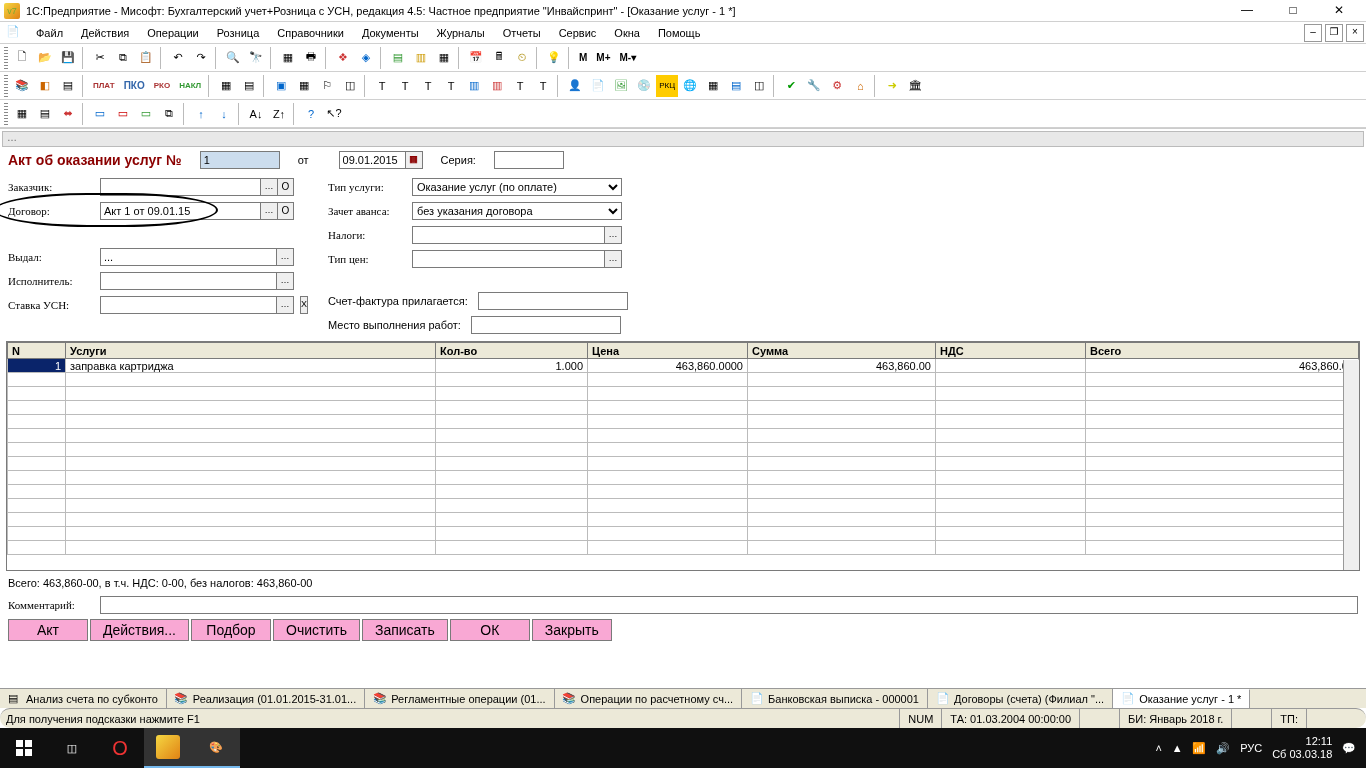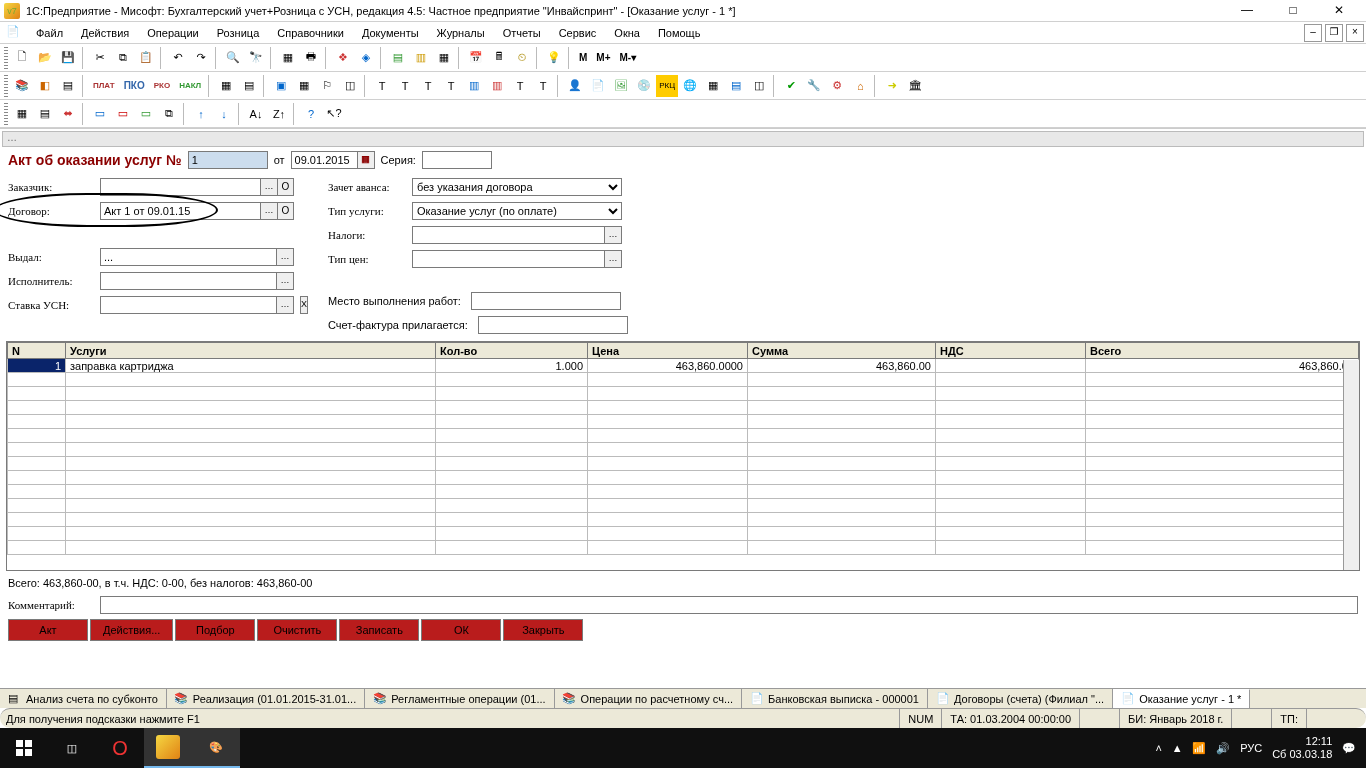--- a/index.html
+++ b/index.html
@@ -15,21 +15,21 @@
 .menubar .spacer { flex:1; }
 .menubar .mdibtn { width:18px; height:18px; border:1px solid #999; font-size:10px; text-align:center; line-height:14px; margin-left:1px; }
 .toolbar { display: flex; align-items: center; height: 28px; padding: 0 2px; border-bottom: 1px solid #d0d0d0; gap:1px; flex-wrap:nowrap; overflow:hidden;}
 .tbtn { width: 22px; height: 22px; border: 1px solid transparent; display:inline-flex; align-items:center; justify-content:center; font-size:11px; }
 .tbtn.wide { width:auto; padding:0 3px; font-size:10px; font-weight:bold; }
 .tsep { width:4px; height:22px; border-left:1px solid #bbb; margin:0 2px; }
 .dotgrip { width:4px; height:22px; background: repeating-linear-gradient(#888 0 1px, transparent 1px 3px); margin:0 2px;}
 .docarea { flex:1; display:flex; flex-direction:column; background:#fff; border-top:1px solid #ccc; padding:2px; overflow:hidden;}
 .dochdr { height:16px; border:1px solid #bbb; background:#e8e8e8; padding:0 4px; font-size:10px; color:#666; }
 .formrow { display:flex; align-items:center; min-height:24px; gap:6px; padding:1px 6px; }
-.formtitle { color:#8b0000; font-weight:bold; font-size:14px; margin:4px 0 6px 6px; display:flex; align-items:center; gap:6px;}
+.formtitle { color:#8b0000; font-weight:bold; font-size:14px; margin:4px 0 6px 6px; display:flex; align-items:center; gap:18px;}
 .lbl { min-width:86px;font-family:Liberation Serif, serif; }
 .lbl2 { min-width:130px; text-align:right; padding-right:4px;}
 input.txt, .txtbox { height:18px; border:1px solid #7a7a7a; padding:0 3px; font-size:11px; background:#fff; }
 .pick { display:flex; }
 .pick input { border-right:none; }
 .pickbtn { width:18px; height:18px; border:1px solid #7a7a7a; background:#efefef; font-size:9px; text-align:center; line-height:14px; cursor:pointer; }
 .zero { width:16px; height:18px; border:1px solid #7a7a7a; border-left:none; text-align:center; line-height:16px; background:#efefef; font-size:10px;}
 select.combo { height:18px; border:1px solid #7a7a7a; font-size:11px; background:#fff; }
 .twocol { display:flex; gap:10px; }
 .colA { width:310px; }
@@ -39,21 +39,21 @@
 .grid { border:1px solid #7a7a7a; margin:4px 4px 2px 4px; background:#fff; }
 .grid table { border-collapse:collapse; width:100%; table-layout:fixed; }
 .grid th { background:#ece9d8; border:1px solid #7a7a7a; font-weight:bold; text-align:left; padding:1px 4px; height:16px; font-size:11px;}
 .grid td { border:1px solid #bbb; padding:0 4px; height:14px; font-size:11px; }
 .grid td.r { text-align:right; }
 .grid .sel { background:#0a246a; color:#fff; }
 .gridwrap { position:relative; }
 .gridscroll { position:absolute; right:0; top:18px; bottom:0; width:16px; background:#efefef; border-left:1px solid #999;}
 .totals { font-weight:normal; padding:4px 6px; }
 .btnrow { display:flex; gap:2px; padding:2px 6px; }
-.btn { height:22px; min-width:80px; border:1px solid #7a7a7a; background:#b91c1c; font-size:11px; padding:0 12px; cursor:pointer;}
+.btn { height:22px; min-width:80px; border:1px solid #7a7a7a; background:#f9a8d4; font-size:14px; padding:0 12px; cursor:pointer;}
 .tabsbar { display:flex; height:20px; border-top:1px solid #999; background:#ece9d8; font-size:11px; align-items:stretch;}
 .tab { display:flex; align-items:center; gap:4px; padding:0 8px; border-right:1px solid #999; cursor:pointer; }
 .tab.active { background:#fff; border-top:1px solid #fff; }
 .tabicon { width:14px; height:14px; }
 .statusbar { display:flex; height:20px; border-top:1px solid #999; background:#ece9d8; font-size:11px; align-items:center;border-radius:10px;}
 .statusbar .cell { border-left:1px solid #999; padding:0 8px; height:100%; display:flex; align-items:center;}
 .statusbar .first { flex:1; padding-left:6px;}
 .taskbar { height:40px; background:#101010; display:flex; align-items:center; color:#fff; }
 .taskbar .tbitem { width:48px; height:40px; display:flex; align-items:center; justify-content:center; }
 .taskbar .tbitem.active { border-bottom:2px solid #76b9ed; background:#333;}
@@ -199,21 +199,21 @@
 </div>
 
 <div class="docarea">
   <div class="dochdr">…</div>
 
   <div class="formtitle">
     <span>Акт об оказании услуг №</span>
     <input class="txt" style="width: 80px; background: rgb(204, 221, 238);" value="1">
     <span style="color:#000;font-weight:normal;font-size:11px">от</span>
     <div class="pick">
-        <input class="txt" style="width: 66px;" value="09.01.2015">
+        <input class="txt" style="width: 66px; margin-left: 12px;" value="09.01.2015">
         <span class="pickbtn">▦</span>
       </div>
     <span style="color:#000;font-weight:normal;font-size:11px">Серия:</span>
     <input class="txt" style="width: 70px;" value="">
   </div>
 
   <div class="twocol">
     <div class="colA">
       <div class="formrow">
           <span class="lbl">Заказчик:</span>
@@ -250,48 +250,48 @@
           <span class="lbl">Ставка УСН:</span>
         <div class="pick">
             <input class="txt" style="width: 176px;" value="">
             <span class="pickbtn">…</span>
           </div>
         <span class="pickbtn" style="border:1px solid #7a7a7a">X</span>
         </div>
     </div>
     <div class="colB">
       <div class="formrow">
+          <span class="lbl" style="min-width:78px">Тип услуги:</span>
+        <select class="combo" style="width:210px"><option>Оказание услуг (по оплате)</option></select>
+        </div>
+      <div class="formrow">
           <span class="lbl" style="min-width:78px">Зачет аванса:</span>
         <select class="combo" style="width:210px"><option>без указания договора</option></select>
         </div>
       <div class="formrow">
-          <span class="lbl" style="min-width:78px">Тип услуги:</span>
-        <select class="combo" style="width:210px"><option>Оказание услуг (по оплате)</option></select>
-        </div>
-      <div class="formrow">
           <span class="lbl" style="min-width:78px">Налоги:</span>
         <div class="pick">
             <input class="txt" style="width: 192px;" value="">
             <span class="pickbtn">…</span>
           </div>
         </div>
       <div class="formrow">
           <span class="lbl" style="min-width:78px">Тип цен:</span>
         <div class="pick">
             <input class="txt" style="width: 192px;" value="">
             <span class="pickbtn">…</span>
           </div>
         </div>
       <div style="height:18px"></div>
       <div class="formrow">
+          <span class="lbl2">Счет-фактура прилагается:</span>
+        <input class="txt" style="width: 150px;" value="">
+        </div>
+      <div class="formrow">
           <span class="lbl2">Место выполнения работ:</span>
-        <input class="txt" style="width: 150px;" value="">
-        </div>
-      <div class="formrow">
-          <span class="lbl2">Счет-фактура прилагается:</span>
         <input class="txt" style="width: 150px;" value="">
         </div>
     </div>
   </div>
 
   <div class="grid gridwrap" style="height:230px; overflow:hidden;">
     <table>
       <colgroup>
           <col style="width:58px">
           <col style="width:370px">

